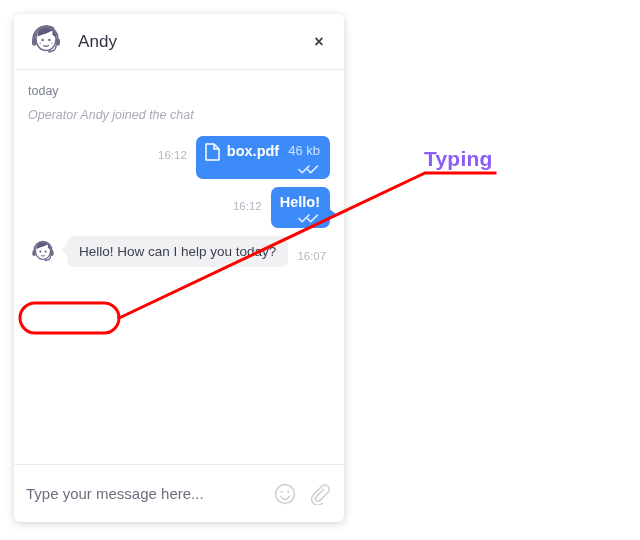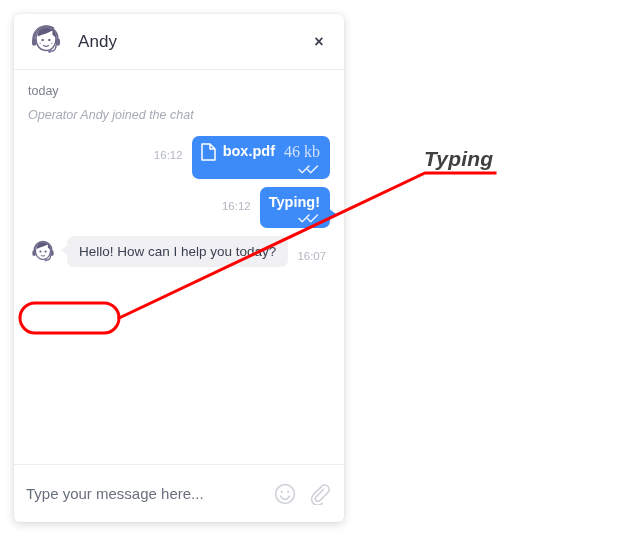--- a/index.html
+++ b/index.html
@@ -159,23 +159,22 @@
     flex: 0 0 15px;
     margin-right: 7px;
   }
   .file-name {
     font-size: 14.5px;
     font-weight: bold;
     color: #ffffff;
     margin-right: 9px;
   }
   .file-size {
-    font-size: 16px;
+    font-size: 13px;
     color: #cfe1fd;
-    font-family: Liberation Serif, serif;
   }
   .bubble-text {
     font-size: 14.5px;
     font-weight: bold;
     color: #ffffff;
     white-space: nowrap;
   }
   .ticks {
     display: block;
     text-align: right;
@@ -260,24 +259,23 @@
     width: 640px; height: 540px;
     pointer-events: none;
   }
   #annotation-label {
     position: absolute;
     left: 424px;
     top: 147px;
     font-family: "Liberation Sans", sans-serif;
     font-size: 21px;
     font-weight: bold;
-    color: #404040;
+    color: #8b5cf6;
     letter-spacing: 0.2px;
     white-space: nowrap;
-    font-style: italic;
   }
 </style>
 </head>
 <body>
 
 <div id="chat-widget">
 
   <div id="chat-header">
     <div class="hdr-avatar">
       <svg viewBox="0 0 40 40" width="40" height="40" aria-hidden="true">
@@ -332,21 +330,21 @@
             <path d="M1 5.5l3.2 3.2L11 2" fill="none" stroke="#e3eeff" stroke-width="1.6" stroke-linecap="round" stroke-linejoin="round"></path>
             <path d="M9.5 5.5l3.2 3.2L19.5 2" fill="none" stroke="#e3eeff" stroke-width="1.6" stroke-linecap="round" stroke-linejoin="round"></path>
           </svg>
         </span>
       </div>
     </div>
 
     <div class="row out">
       <div class="ts left">16:12</div>
       <div class="bubble-out tail">
-        <div class="bubble-text">Typing!</div>
+        <div class="bubble-text">Hello!</div>
         <span class="ticks">
           <svg viewBox="0 0 22 10" width="22" height="10" aria-hidden="true">
             <path d="M1 5.5l3.2 3.2L11 2" fill="none" stroke="#e3eeff" stroke-width="1.6" stroke-linecap="round" stroke-linejoin="round"></path>
             <path d="M9.5 5.5l3.2 3.2L19.5 2" fill="none" stroke="#e3eeff" stroke-width="1.6" stroke-linecap="round" stroke-linejoin="round"></path>
           </svg>
         </span>
       </div>
     </div>
 
     <div class="row in">

